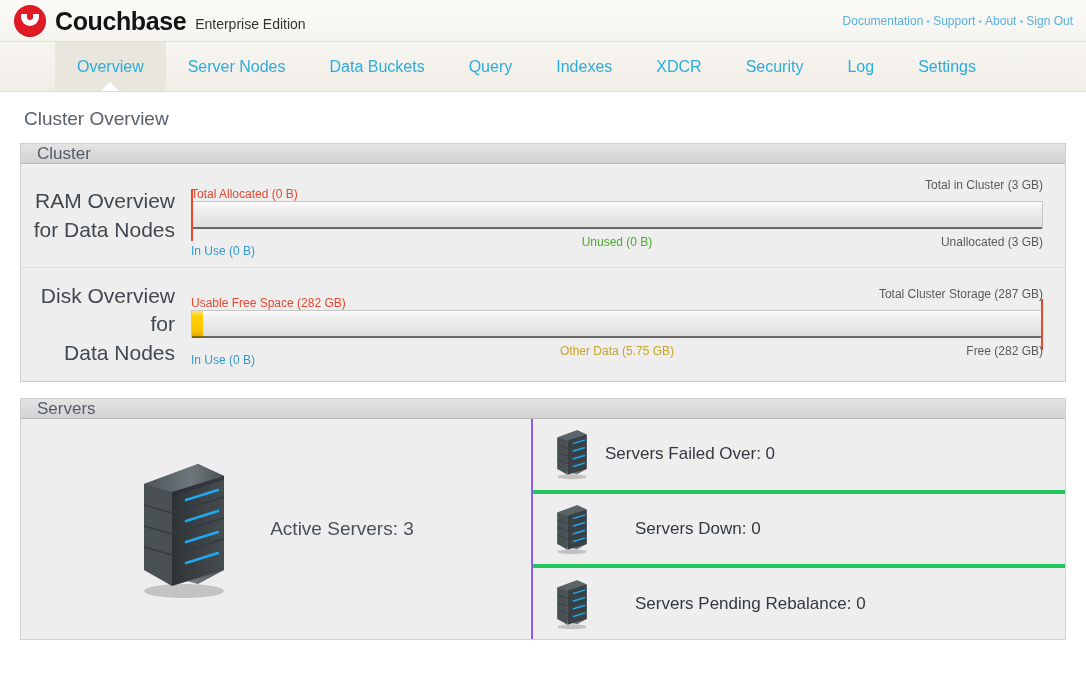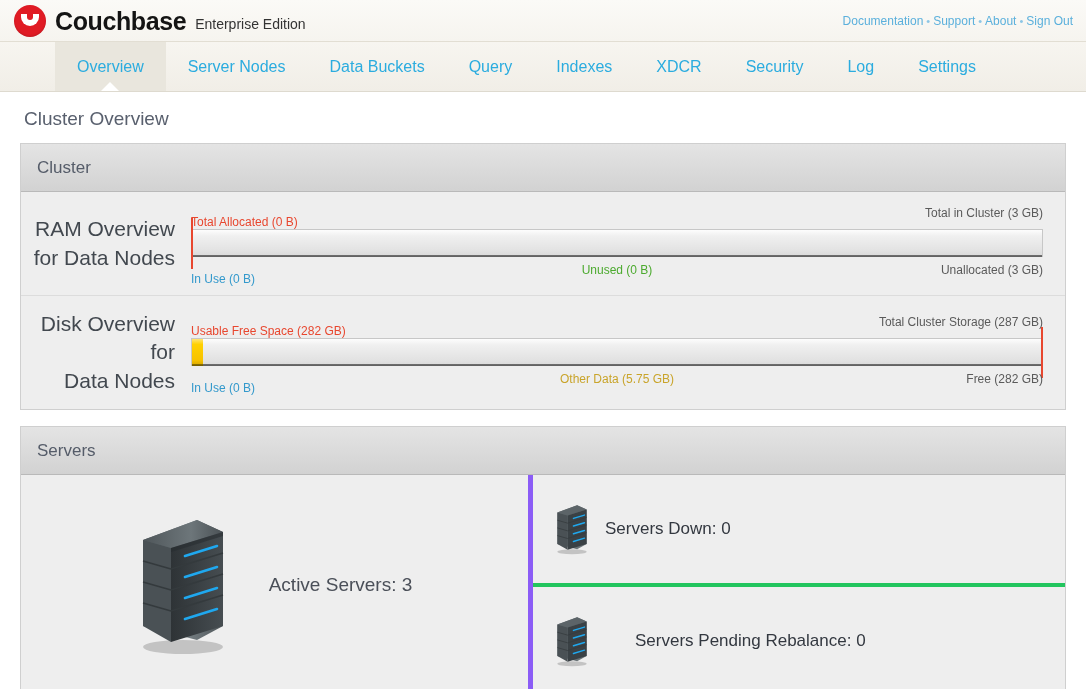--- a/index.html
+++ b/index.html
@@ -122,21 +122,21 @@
     padding: 16px 0 13px 24px;
   }
   .wrap { padding: 0 20px; }
 
   .panel {
     border: 1px solid #cfcfcf;
     background: #eeeeee;
     margin-bottom: 16px;
   }
   .panel-head {
-    height: 48px;
+    height: 20px;
     background: linear-gradient(to bottom, #e4e4e4 0%, #d2d2d2 100%);
     border-bottom: 1px solid #b9b9b9;
     display: flex;
     align-items: center;
     padding-left: 16px;
     font-size: 17px;
     color: #555c69;
   }
 
   
@@ -196,21 +196,21 @@
   .marker.right { right: -1px; }
 
   
   .servers-body { display: flex; min-height: 220px; }
   .servers-left {
     width: 512px;
     display: flex;
     align-items: center;
     justify-content: center;
     gap: 40px;
-    border-right: 5px solid #8b5cf6;
+    border-right: 2px solid #8b5cf6;
     padding: 18px 0;
   }
   .active-text {
     font-size: 19px;
     color: #4a4f58;
   }
   .servers-right { flex: 1; display: flex; flex-direction: column; }
   .server-row {
     flex: 1;
     display: flex;
@@ -343,41 +343,40 @@
             <line x1="48" y1="84" x2="80" y2="74"></line>
             <line x1="48" y1="105" x2="80" y2="95"></line>
           </g>
           <path d="M34 34 L86 18 L86 22 L34 38 Z" fill="#272c2f" opacity="0.55"></path>
         </svg>
         <div class="active-text">Active Servers: 3</div>
       </div>
 
       <div class="servers-right">
 
-
         <div class="server-row">
           <svg width="34" height="52" viewBox="0 0 92 142">
             <ellipse cx="46" cy="133" rx="40" ry="7" fill="#000" opacity="0.18"></ellipse>
             <path d="M6 26 L60 6 L86 18 L86 112 L60 126 L6 112 Z" fill="#6b7478"></path>
             <path d="M6 26 L60 6 L86 18 L34 34 Z" fill="#5c6468"></path>
             <path d="M34 34 L86 18 L86 112 L34 128 Z" fill="#3a4145"></path>
             <path d="M6 26 L34 34 L34 128 L6 112 Z" fill="#4a5155"></path>
             <g stroke="#343a3d" stroke-width="2" fill="none">
               <path d="M6 47 L34 55 M34 55 L86 39"></path>
               <path d="M6 68 L34 76 M34 76 L86 60"></path>
               <path d="M6 89 L34 97 M34 97 L86 81"></path>
             </g>
             <g stroke="#1fa8ef" stroke-width="4" stroke-linecap="round">
               <line x1="50" y1="42" x2="80" y2="33"></line>
               <line x1="50" y1="63" x2="80" y2="54"></line>
               <line x1="50" y1="84" x2="80" y2="75"></line>
               <line x1="50" y1="105" x2="80" y2="96"></line>
             </g>
           </svg>
-          <div class="server-row-text">Servers Down: 0</div>
+          <div class="server-row-text">Servers Failed Over: 0</div>
         </div>
 
         <div class="server-row">
           <svg width="34" height="52" viewBox="0 0 92 142">
             <ellipse cx="46" cy="133" rx="40" ry="7" fill="#000" opacity="0.18"></ellipse>
             <path d="M6 26 L60 6 L86 18 L86 112 L60 126 L6 112 Z" fill="#6b7478"></path>
             <path d="M6 26 L60 6 L86 18 L34 34 Z" fill="#5c6468"></path>
             <path d="M34 34 L86 18 L86 112 L34 128 Z" fill="#3a4145"></path>
             <path d="M6 26 L34 34 L34 128 L6 112 Z" fill="#4a5155"></path>
             <g stroke="#343a3d" stroke-width="2" fill="none">
@@ -385,20 +384,42 @@
               <path d="M6 68 L34 76 M34 76 L86 60"></path>
               <path d="M6 89 L34 97 M34 97 L86 81"></path>
             </g>
             <g stroke="#1fa8ef" stroke-width="4" stroke-linecap="round">
               <line x1="50" y1="42" x2="80" y2="33"></line>
               <line x1="50" y1="63" x2="80" y2="54"></line>
               <line x1="50" y1="84" x2="80" y2="75"></line>
               <line x1="50" y1="105" x2="80" y2="96"></line>
             </g>
           </svg>
+          <div class="server-row-text">Servers Down: 0</div>
+        </div>
+
+        <div class="server-row">
+          <svg width="34" height="52" viewBox="0 0 92 142">
+            <ellipse cx="46" cy="133" rx="40" ry="7" fill="#000" opacity="0.18"></ellipse>
+            <path d="M6 26 L60 6 L86 18 L86 112 L60 126 L6 112 Z" fill="#6b7478"></path>
+            <path d="M6 26 L60 6 L86 18 L34 34 Z" fill="#5c6468"></path>
+            <path d="M34 34 L86 18 L86 112 L34 128 Z" fill="#3a4145"></path>
+            <path d="M6 26 L34 34 L34 128 L6 112 Z" fill="#4a5155"></path>
+            <g stroke="#343a3d" stroke-width="2" fill="none">
+              <path d="M6 47 L34 55 M34 55 L86 39"></path>
+              <path d="M6 68 L34 76 M34 76 L86 60"></path>
+              <path d="M6 89 L34 97 M34 97 L86 81"></path>
+            </g>
+            <g stroke="#1fa8ef" stroke-width="4" stroke-linecap="round">
+              <line x1="50" y1="42" x2="80" y2="33"></line>
+              <line x1="50" y1="63" x2="80" y2="54"></line>
+              <line x1="50" y1="84" x2="80" y2="75"></line>
+              <line x1="50" y1="105" x2="80" y2="96"></line>
+            </g>
+          </svg>
           <div class="server-row-text">Servers Pending Rebalance: 0</div>
         </div>
 
       </div>
     </div>
   </div>
 
 </div>
 
 </body></html>

